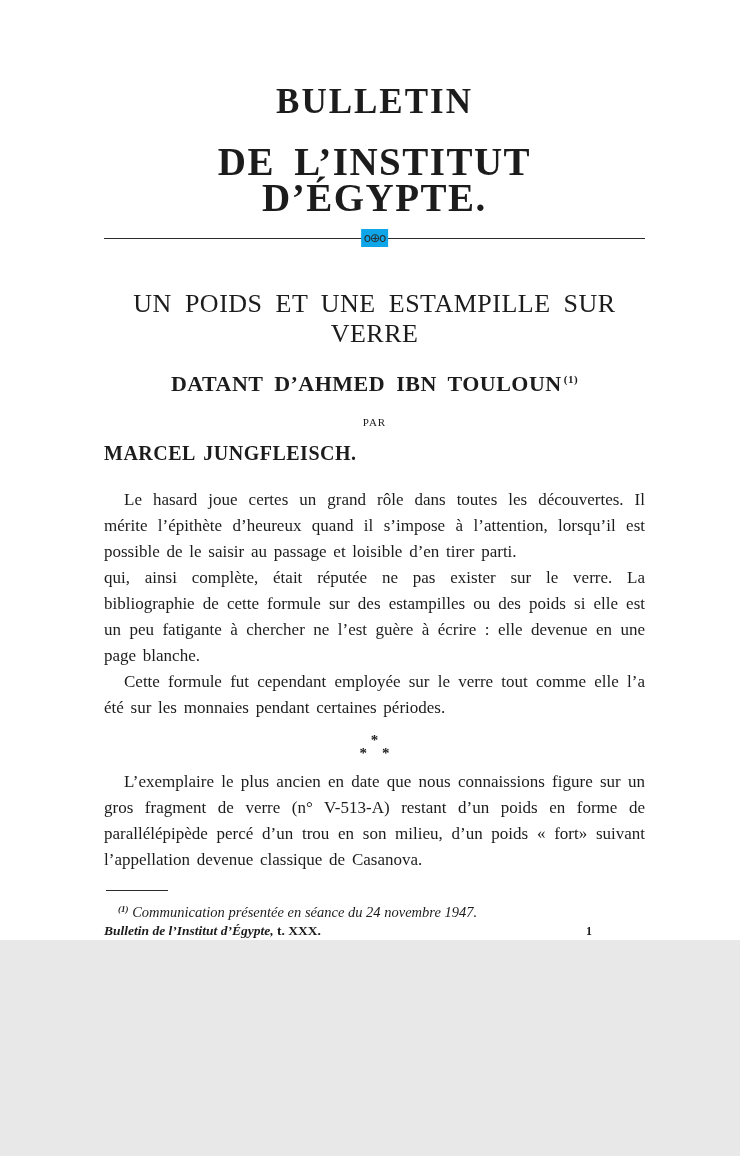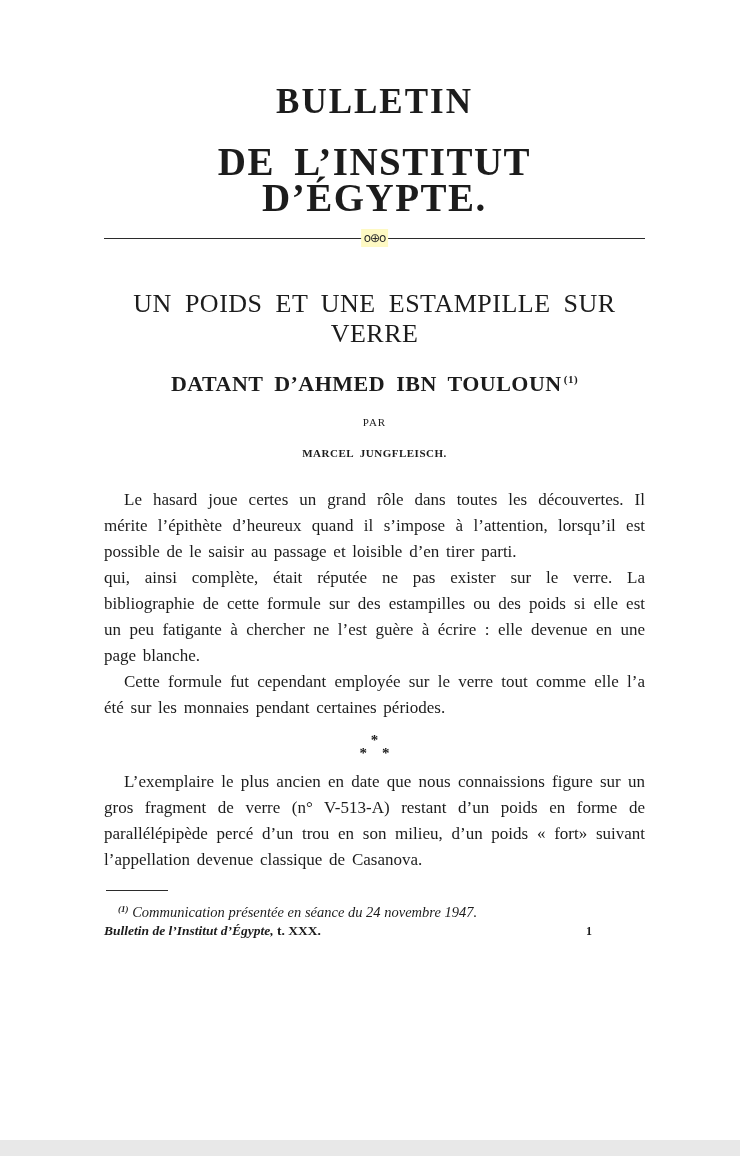--- a/index.html
+++ b/index.html
@@ -1,20 +1,20 @@
 <!DOCTYPE html>
 <html lang="fr"><head>
 <meta charset="utf-8">
 <style>
   html, body { margin: 0; padding: 0; }
   body { background: #e8e8e8; }
   .page {
     position: relative;
     width: 740px;
-    height: 1140px;
+    height: 940px;
     margin: 0 auto;
     background: #ffffff;
     color: #1c1c1c;
     font-family: "Liberation Serif", serif;
     overflow: hidden;
   }
   .column {
     position: absolute;
     left: 104px;
     top: 0;
@@ -43,21 +43,21 @@
     margin-top: 22px;
     height: 0;
     border-top: 1.5px solid #2b2b2b;
     position: relative;
   }
   .ornament {
     position: absolute;
     left: 50%;
     top: -10px;
     transform: translateX(-50%);
-    background: #fef9c3;
+    background: #0ea5e9;
     padding: 0 3px;
     font-family: "DejaVu Sans", sans-serif;
     font-size: 12px;
     line-height: 18px;
     color: #2b2b2b;
     letter-spacing: -1px;
   }
   
   .article-title-1 {
     margin-top: 50px;
@@ -81,24 +81,23 @@
   .byline {
     margin-top: 19px;
     font-size: 11px;
     line-height: 13px;
     font-weight: normal;
     text-align: center;
     letter-spacing: 1px;
   }
   .author {
     margin-top: 15px;
-    font-size: 11px;
+    font-size: 20px;
     line-height: 19px;
     font-weight: bold;
-    text-align: center;
     letter-spacing: 0.5px;
     word-spacing: 3px;
   }
   
   .body-text {
     margin-top: 24px;
     font-size: 17px;
     line-height: 26px;
     text-align: justify;
     word-spacing: 2.5px;

